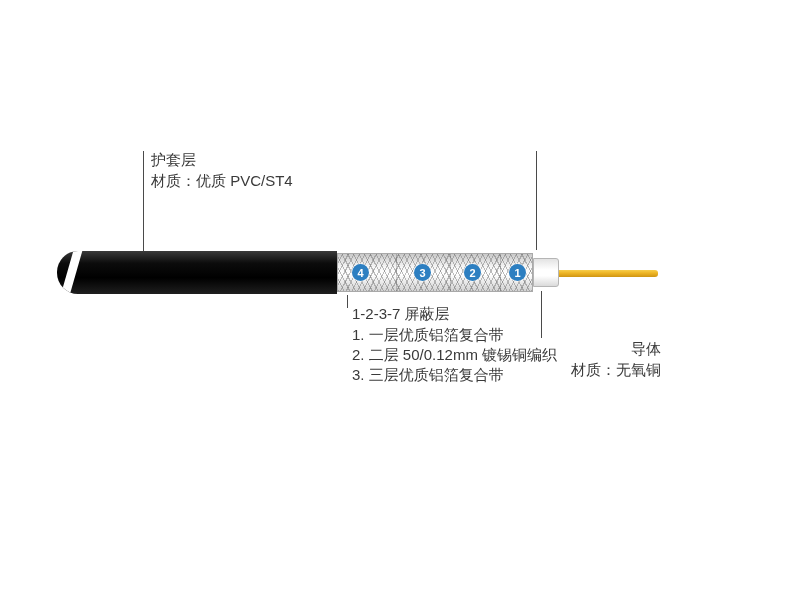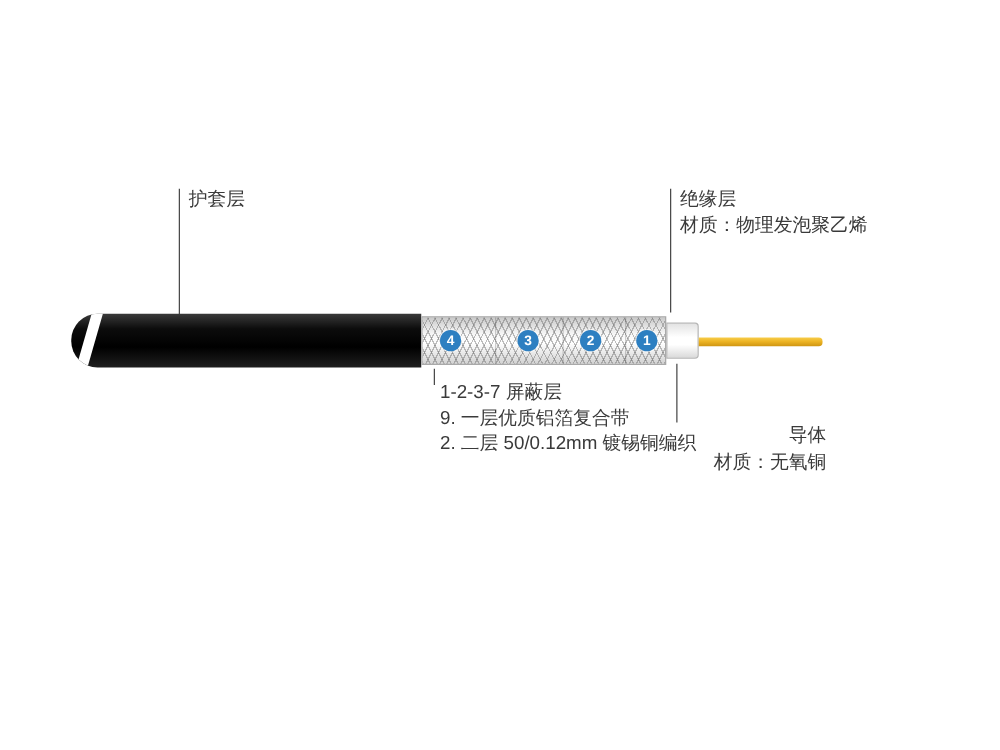--- a/index.html
+++ b/index.html
@@ -67,26 +67,23 @@
 
 <div class="canvas">
 
   <div class="leader leader-jacket"></div>
   <div class="leader leader-insulation"></div>
   <div class="leader leader-shield"></div>
   <div class="leader leader-conductor"></div>
 
   <div class="label label-jacket">
     <div>护套层</div>
+    <div>材质：优质 PVC/ST4</div>
   </div>
 
-  <div class="label label-insulation">
-    <div>绝缘层</div>
-    <div>材质：物理发泡聚乙烯</div>
-  </div>
 
   <div class="abs jacket">
     <div class="jacket-stripe"></div>
   </div>
 
   <div class="abs braid">
     <div class="braid-divider divider-a"></div>
     <div class="braid-divider divider-b"></div>
     <div class="braid-divider divider-c"></div>
   </div>
@@ -94,22 +91,23 @@
   <div class="abs insulation"></div>
   <div class="abs conductor"></div>
 
   <div class="marker marker-4">4</div>
   <div class="marker marker-3">3</div>
   <div class="marker marker-2">2</div>
   <div class="marker marker-1">1</div>
 
   <div class="label label-shield">
     <div class="title">1-2-3-7 屏蔽层</div>
-    <div>9. 一层优质铝箔复合带</div>
+    <div>1. 一层优质铝箔复合带</div>
     <div>2. 二层 50/0.12mm 镀锡铜编织</div>
+    <div>3. 三层优质铝箔复合带</div>
   </div>
 
   <div class="label label-conductor">
     <div>导体</div>
     <div>材质：无氧铜</div>
   </div>
 
 </div>
 
 </body></html>

